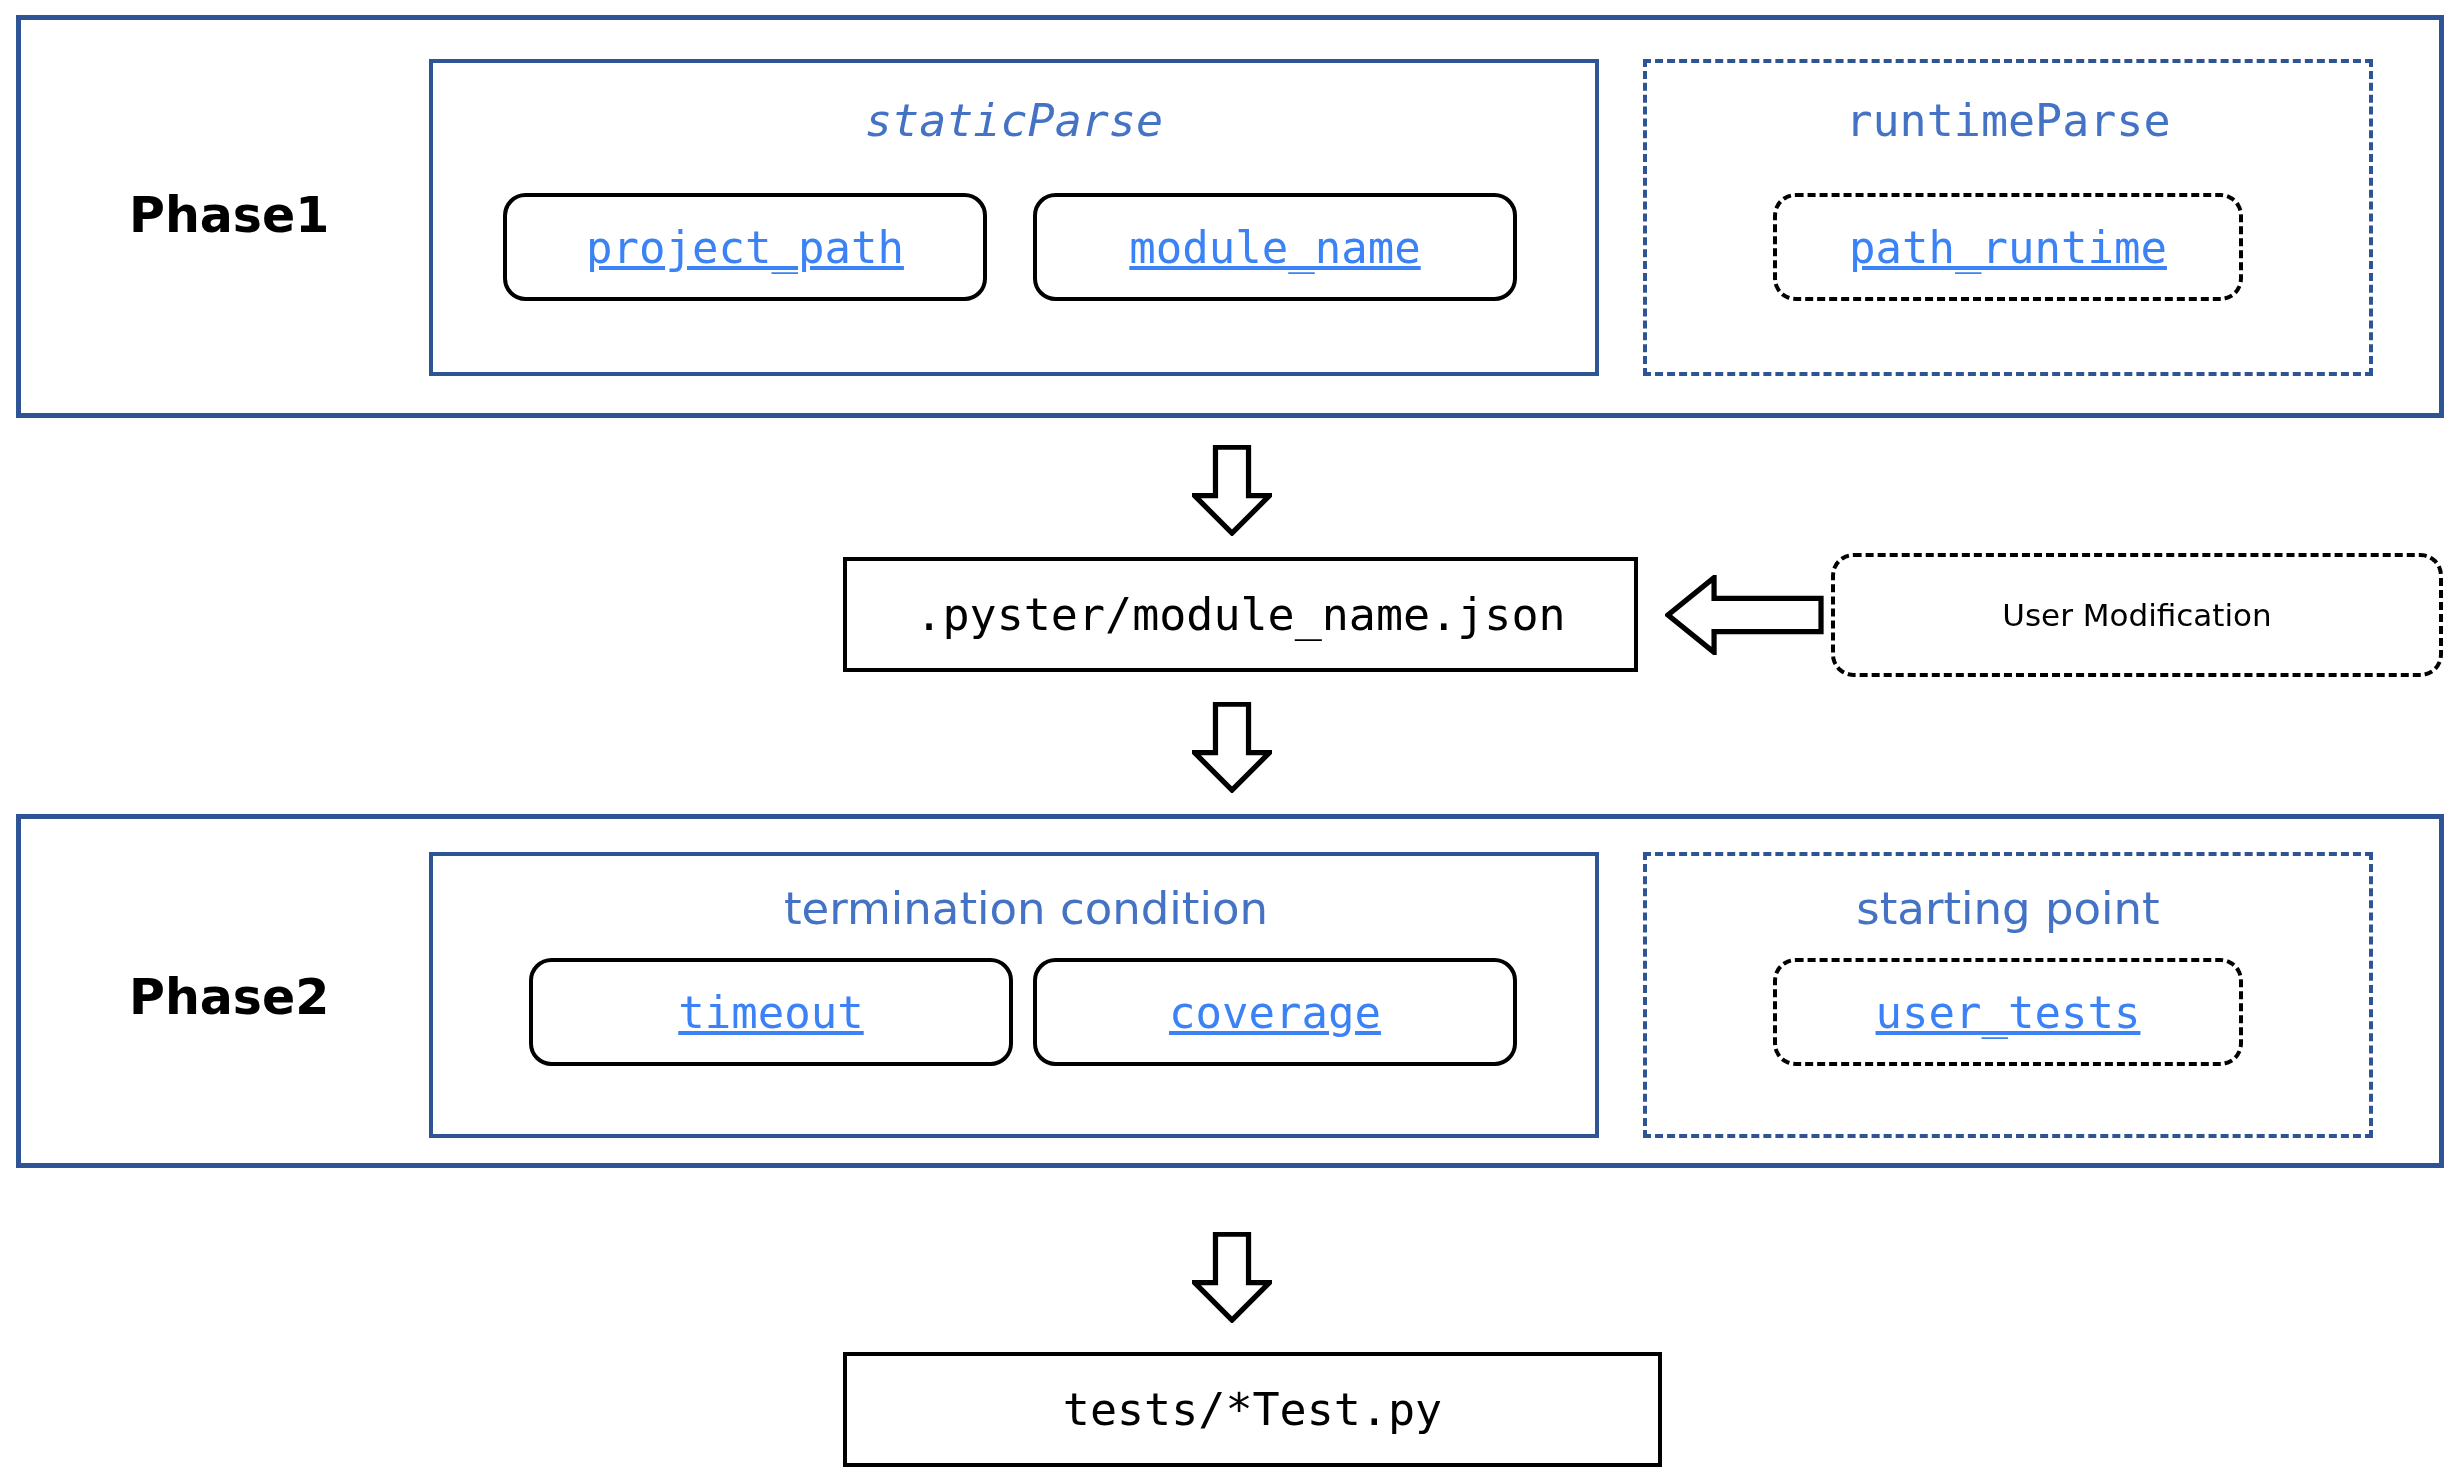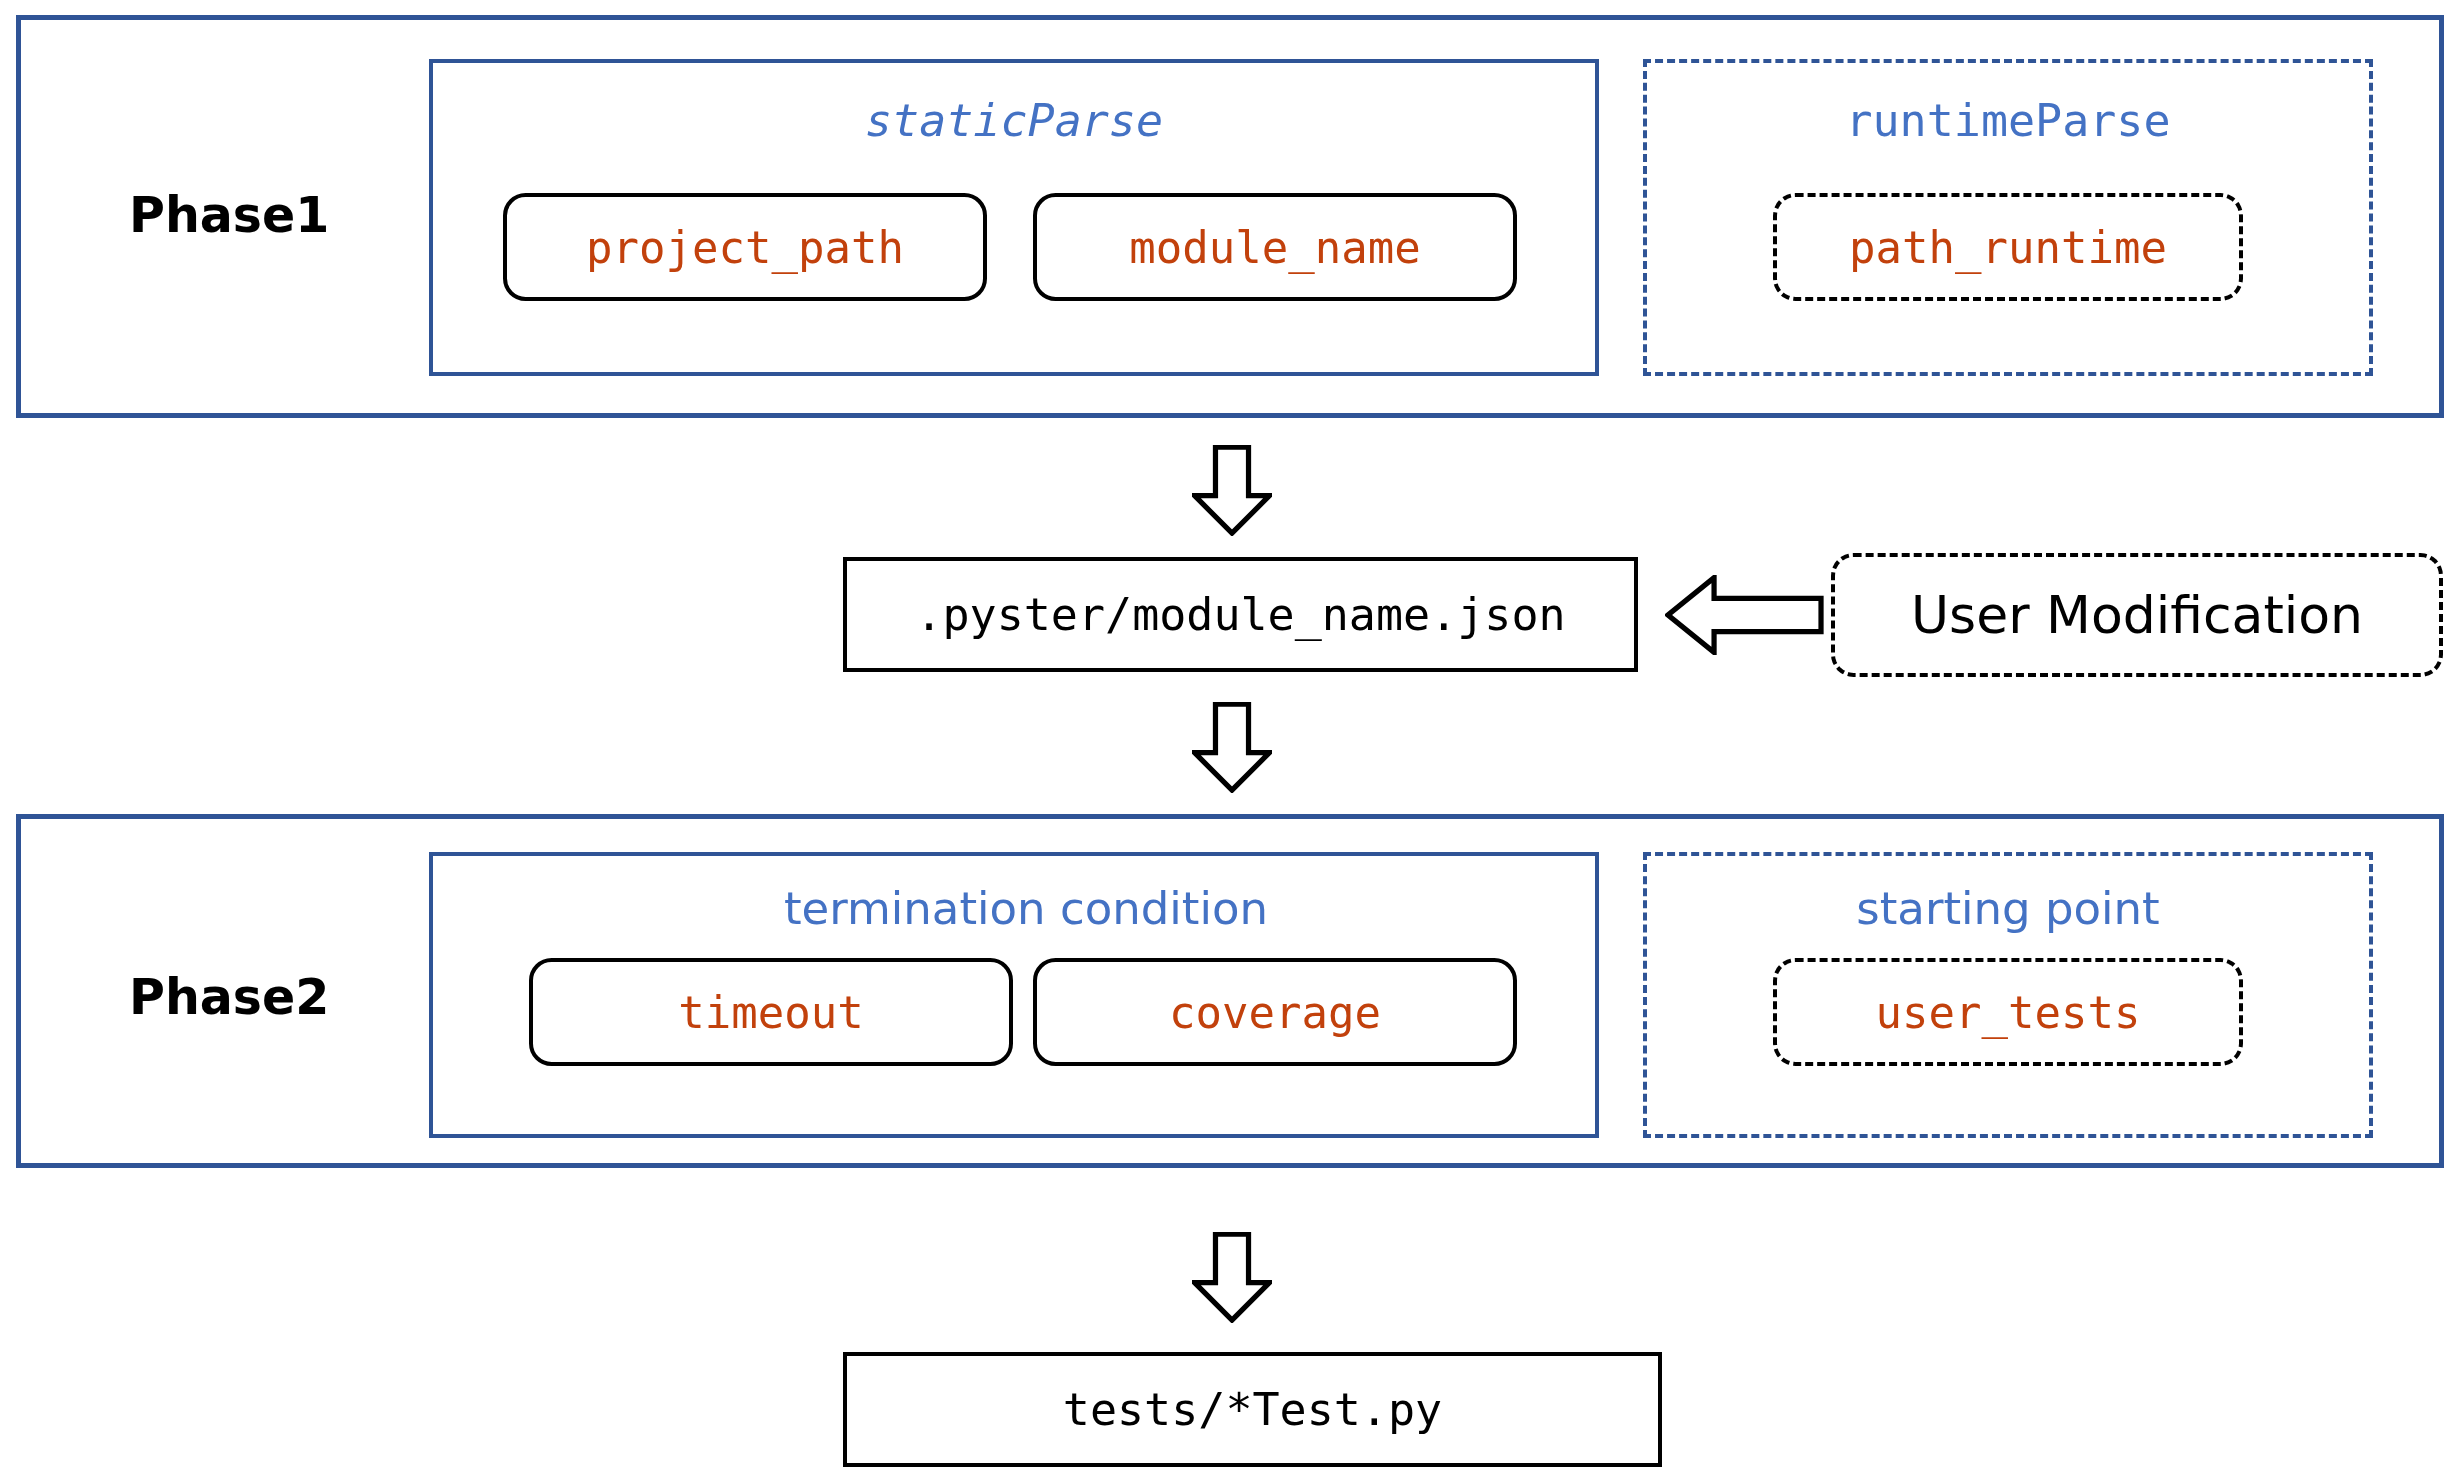--- a/index.html
+++ b/index.html
@@ -67,23 +67,24 @@
   
   .pill {
     position: absolute;
     box-sizing: border-box;
     border-radius: 22.6px;
     display: flex;
     align-items: center;
     justify-content: center;
     font-family: "DejaVu Sans Mono", monospace;
     font-size: 44px;
-    color: #c2410c;
+    color: #3b82f6;
     background: #ffffff;
     white-space: nowrap;
+    text-decoration: underline;
   }
   .pill.solid {
     border: 4.4px solid #000000;
   }
   .pill.dashed {
     border: 4.4px dashed #000000;
   }
 
   
   .rect {
@@ -101,21 +102,21 @@
   }
   .rect-round-dashed {
     position: absolute;
     box-sizing: border-box;
     border: 4.4px dashed #000000;
     border-radius: 22.6px;
     display: flex;
     align-items: center;
     justify-content: center;
     font-family: "DejaVu Sans", sans-serif;
-    font-size: 52px;
+    font-size: 31px;
     color: #000000;
     background: #ffffff;
     white-space: nowrap;
   }
 
   
   .arrow {
     position: absolute;
   }
   .arrow svg { display: block; }

